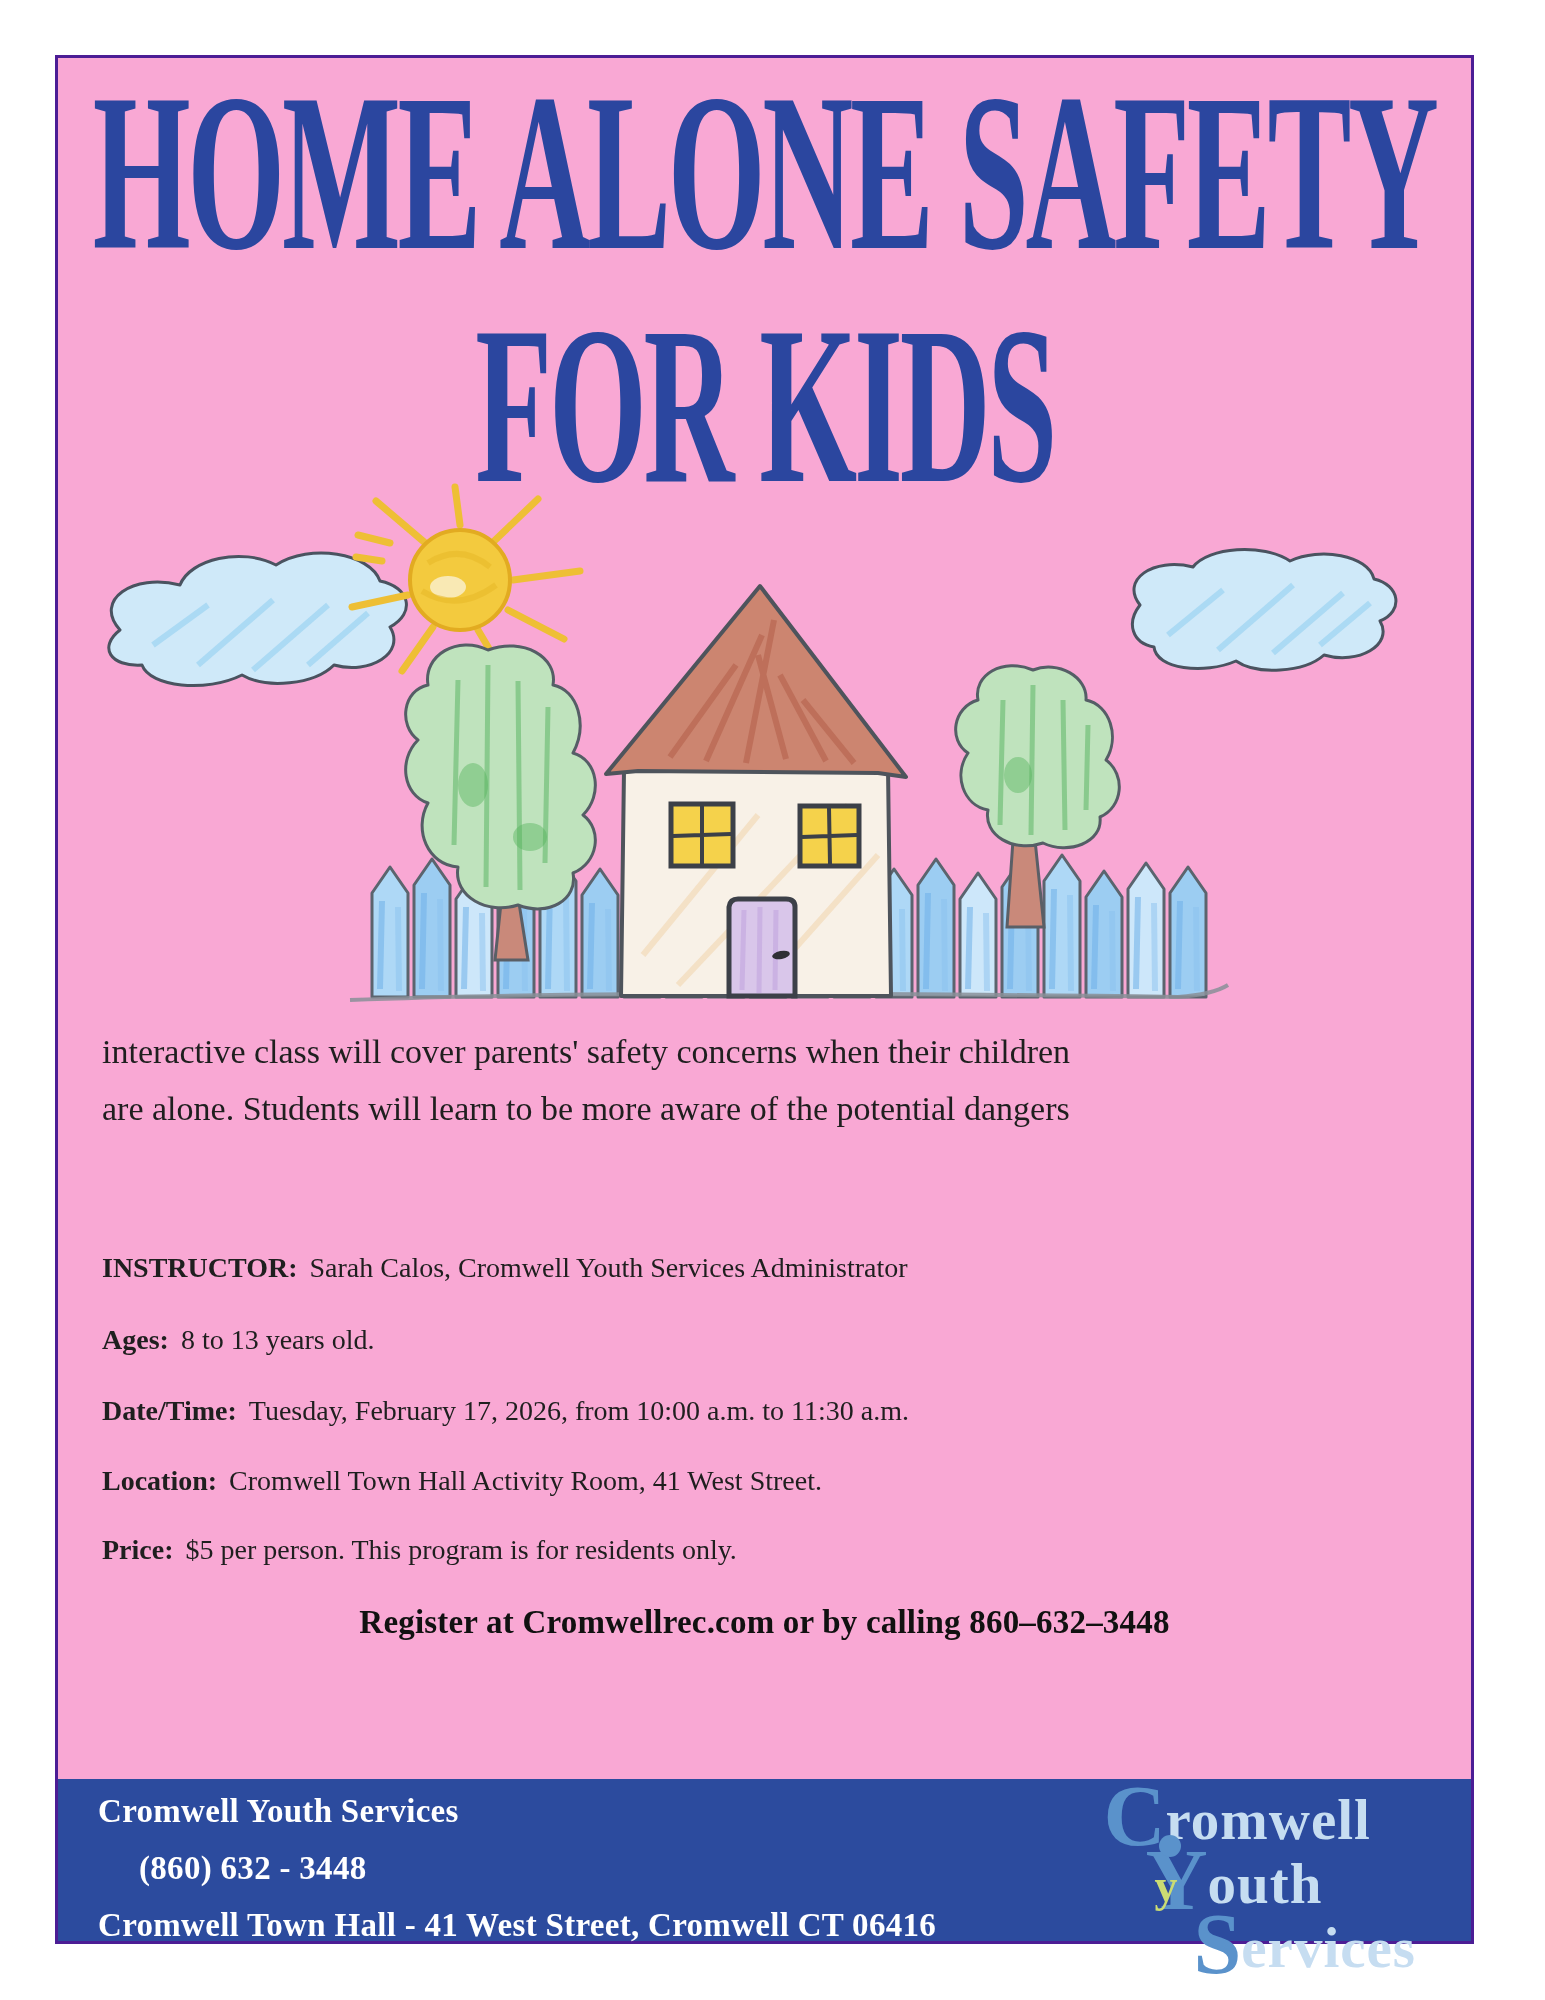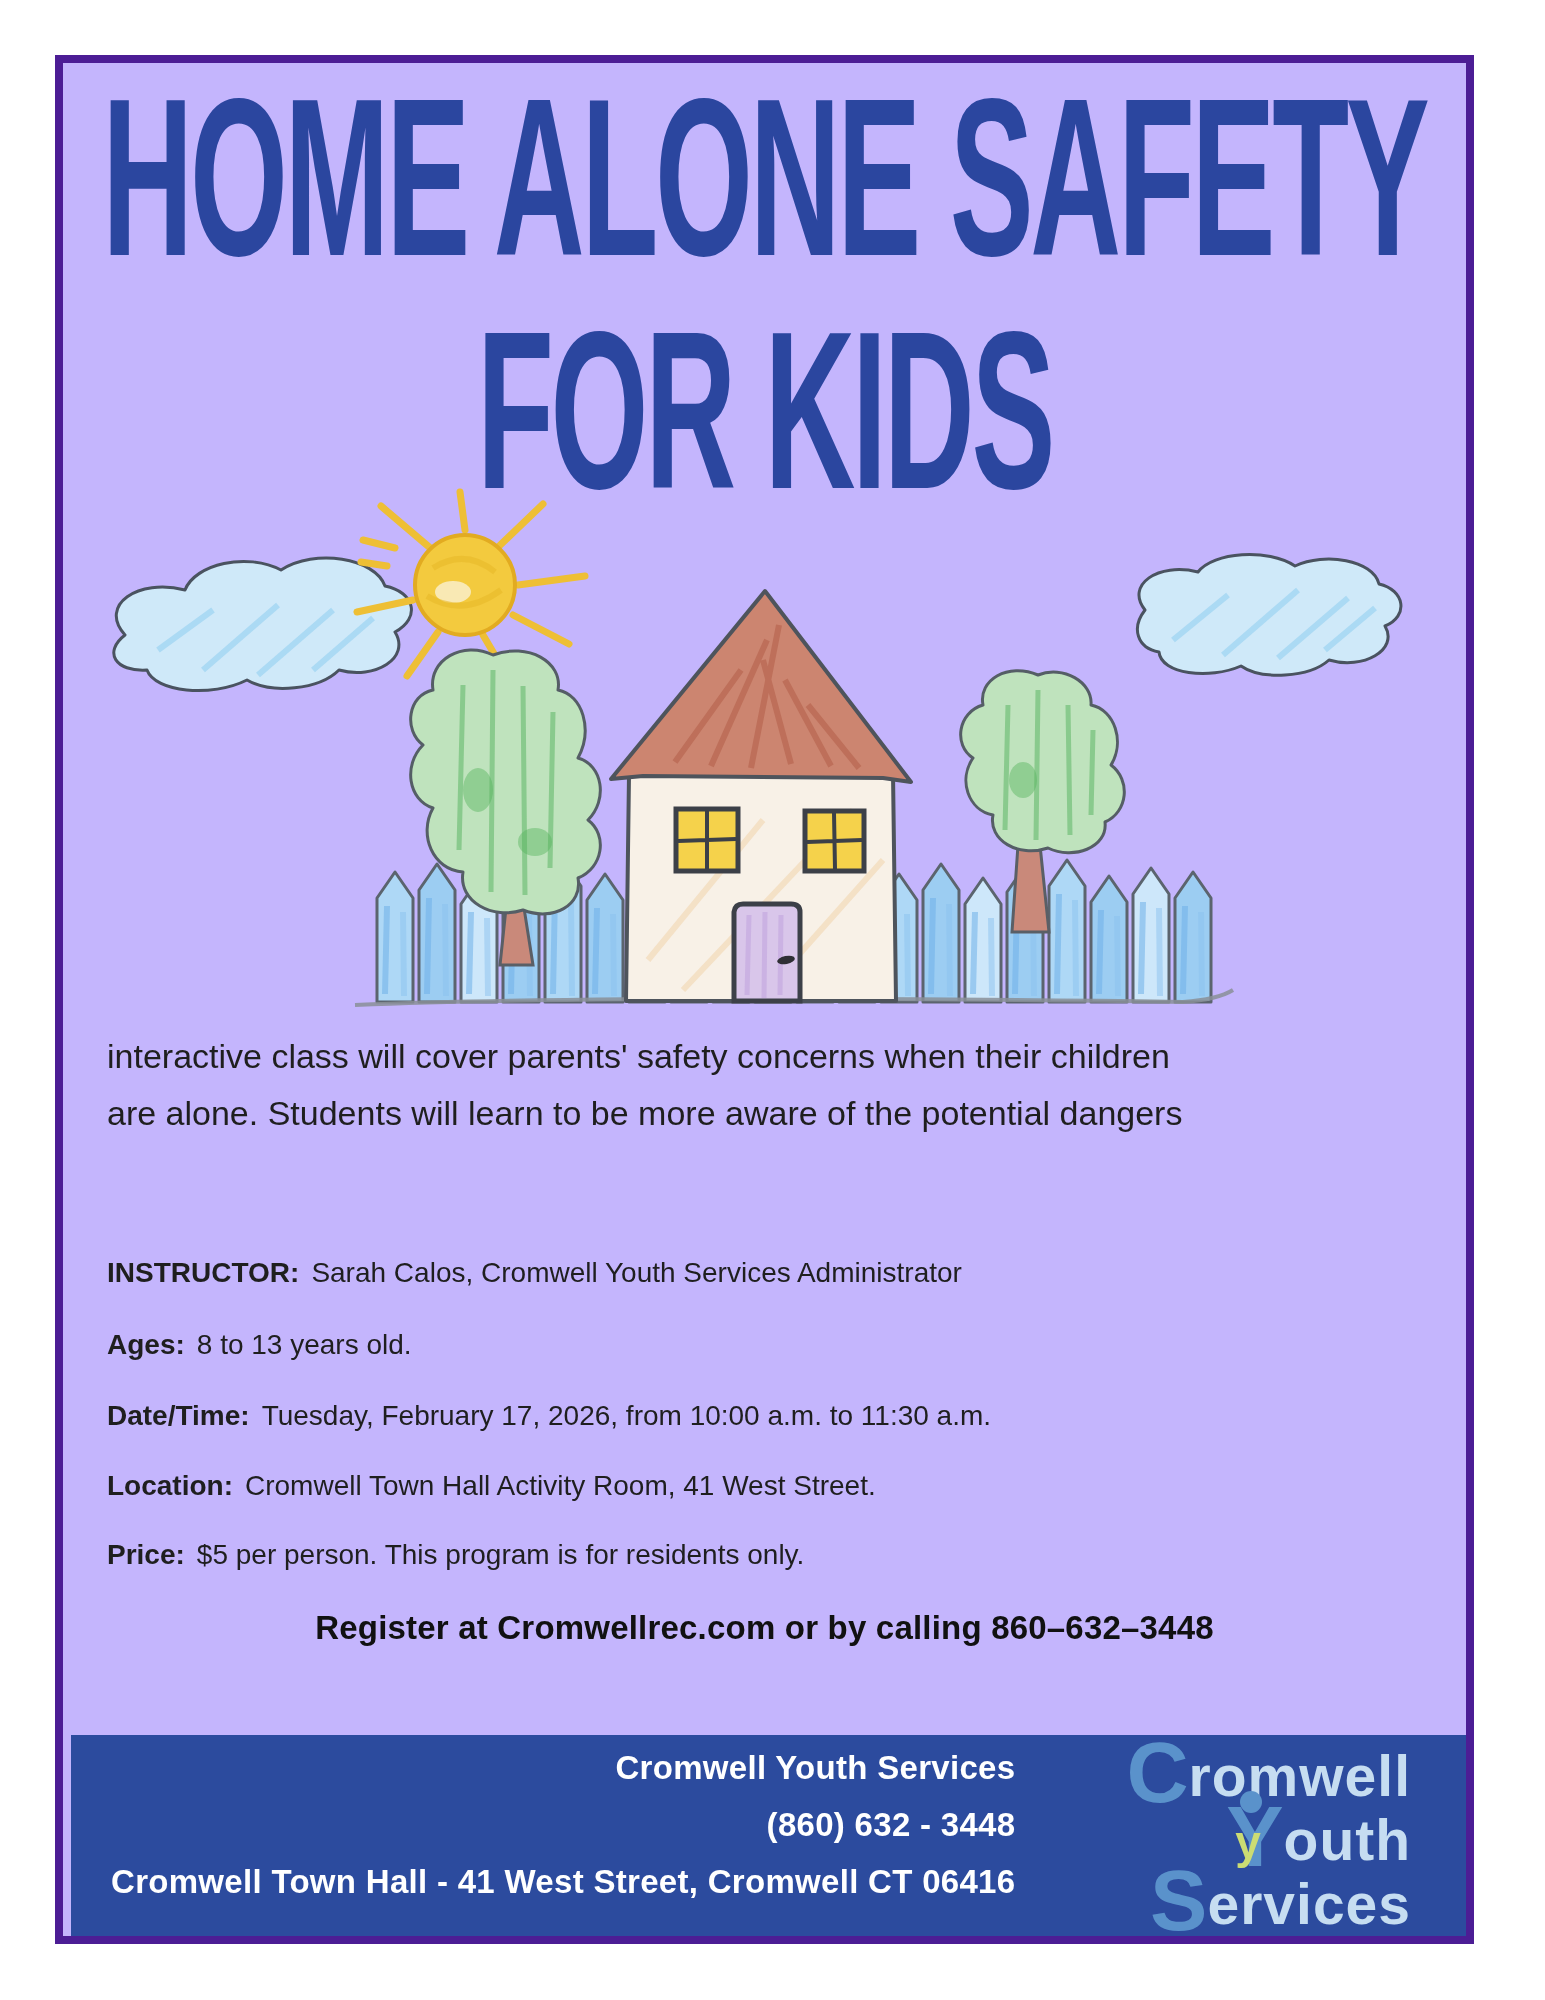--- a/index.html
+++ b/index.html
@@ -3,21 +3,21 @@
 <meta charset="utf-8">
 <style>
   * { margin:0; padding:0; box-sizing:border-box; }
   html,body { background:#ffffff; }
   .page {
     position:relative; width:1545px; height:2000px; background:#ffffff;
     font-family:"Liberation Sans", sans-serif; overflow:hidden;
   }
   .frame {
     position:absolute; left:55px; top:55px; width:1419px; height:1889px;
-    border:8px solid #4c1d95; background:#c4b5fd;
+    border:3px solid #4c1d95; background:#f9a8d4;font-family:Liberation Serif, serif;
   }
   
   .title-wrap { position:absolute; top:-2px; left:0; right:0; }
   .title-line { height:233px; display:flex; align-items:center; justify-content:center; overflow:visible; }
   .title-line span {
     display:inline-block; white-space:nowrap;
     font-size:225px; font-weight:800; letter-spacing:-6px; color:#2b469f;
     transform:scaleX(0.56); transform-origin:50% 50%; line-height:1;
   }
   
@@ -31,22 +31,22 @@
   .row-ages       { top:1257px; }
   .row-datetime   { top:1328px; }
   .row-location   { top:1398px; }
   .row-price      { top:1467px; }
   .register {
     position:absolute; top:1546px; left:0; right:0; text-align:center;
     font-size:33px; font-weight:700; color:#111; letter-spacing:0.2px;
   }
   
   .footer {
-    position:absolute; left:8px; right:0; bottom:0; height:201px;
-    background:#2c4b9e; color:#ffffff;text-align:right;
+    position:absolute; left:0; right:0; bottom:0; height:162px;
+    background:#2c4b9e; color:#ffffff;
   }
   .footer-text { position:absolute; left:40px; top:4px; }
   .footer-text div { font-size:33px; font-weight:700; line-height:57px; letter-spacing:0.3px; }
   .footer-text .indent { padding-left:8px;margin-left:33px; }
   .logo { position:absolute; right:55px; top:6px; font-weight:800; line-height:62px; white-space:nowrap; }
   .logo-row { height:64px; }
   .logo-row.r2 { padding-left:42px; }
   .logo-row.r3 { padding-left:90px; }
   .logo-big   { font-size:86px; color:#5a92cb; letter-spacing:0; vertical-align:-6px; }
   .logo-small { font-size:57px; color:#c6ddf1; letter-spacing:1px; }

